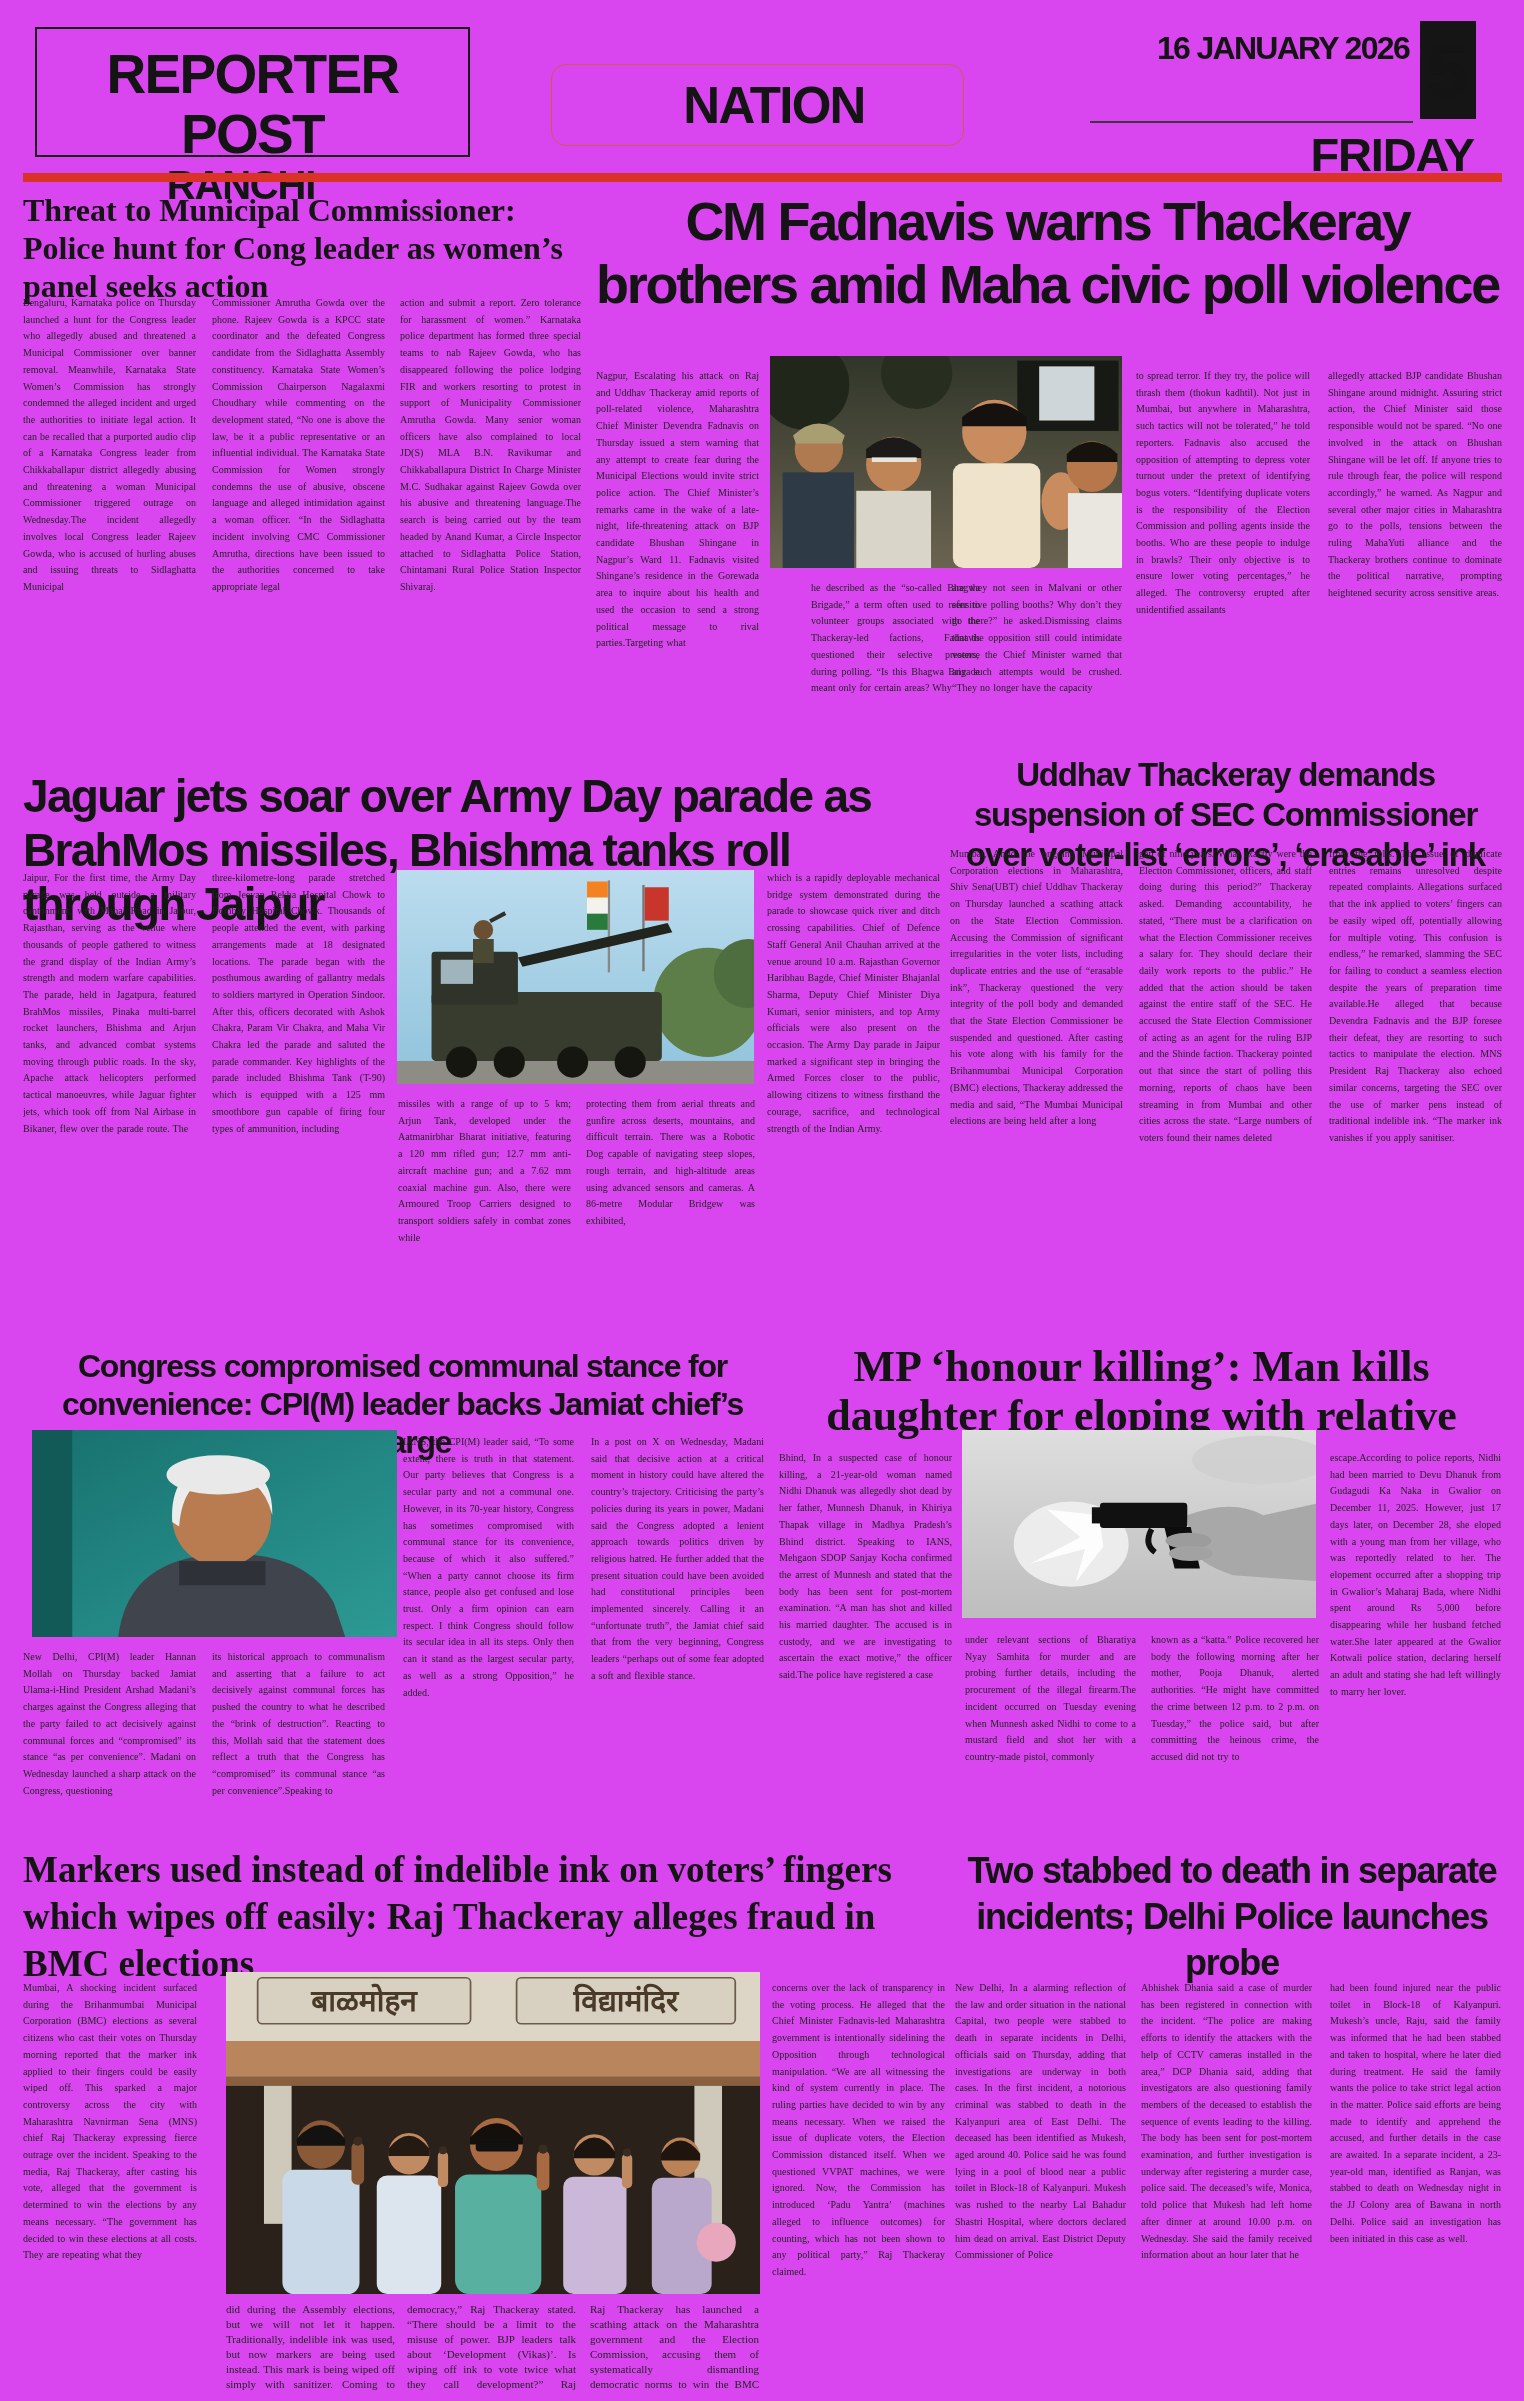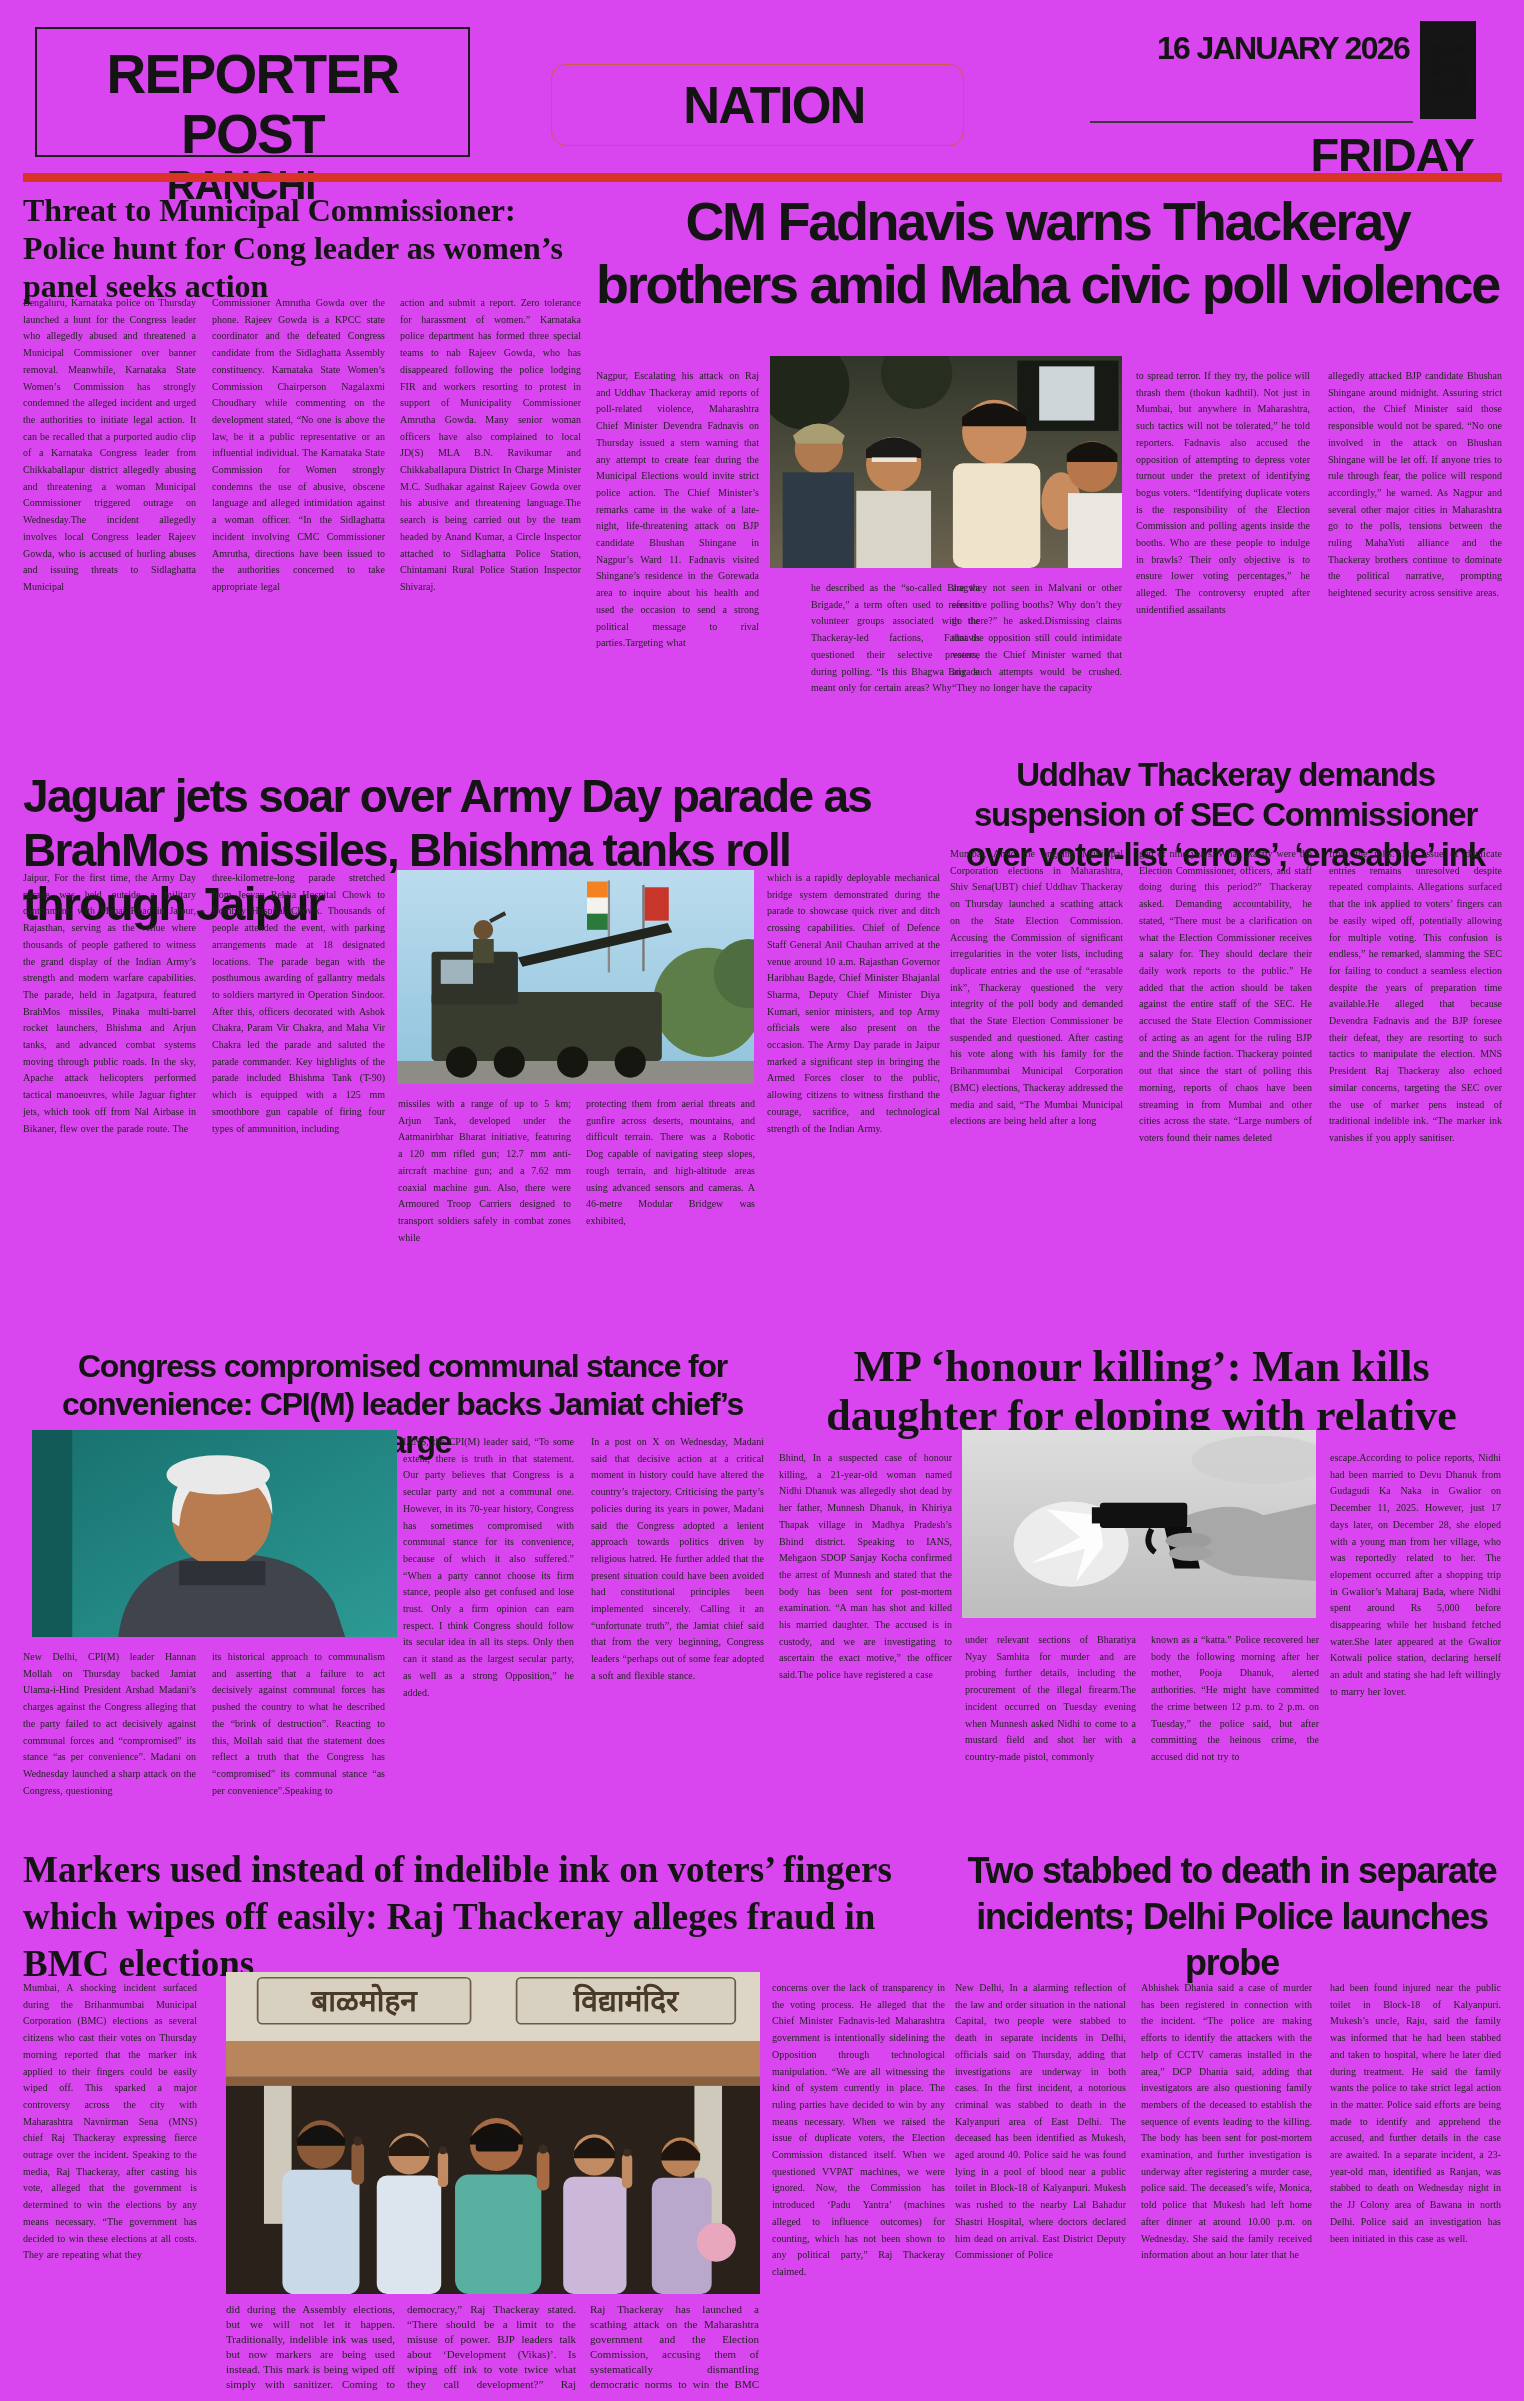--- a/index.html
+++ b/index.html
@@ -121,21 +121,21 @@
         <circle cx="112" cy="334" r="27" fill="#15160f"></circle>
         <circle cx="195" cy="334" r="27" fill="#15160f"></circle>
         <circle cx="305" cy="334" r="27" fill="#15160f"></circle>
         <circle cx="405" cy="334" r="27" fill="#15160f"></circle>
       </svg>
     </div>
 
     <div class="col" style="left:23px;top:870px;width:173px;height:471px;">Jaipur, For the first time, the Army Day parade was held outside a military cantonment, with Mahal Road in Jaipur, Rajasthan, serving as the venue where thousands of people gathered to witness the grand display of the Indian Army’s strength and modern warfare capabilities. The parade, held in Jagatpura, featured BrahMos missiles, Pinaka multi-barrel rocket launchers, Bhishma and Arjun tanks, and advanced combat systems moving through public roads. In the sky, Apache attack helicopters performed tactical manoeuvres, while Jaguar fighter jets, which took off from Nal Airbase in Bikaner, flew over the parade route. The</div>
     <div class="col" style="left:212px;top:870px;width:173px;height:471px;">three-kilometre-long parade stretched from Jeevan Rekha Hospital Chowk to Bombay Hospital Chowk. Thousands of people attended the event, with parking arrangements made at 18 designated locations. The parade began with the posthumous awarding of gallantry medals to soldiers martyred in Operation Sindoor. After this, officers decorated with Ashok Chakra, Param Vir Chakra, and Maha Vir Chakra led the parade and saluted the parade commander. Key highlights of the parade included Bhishma Tank (T-90) which is equipped with a 125 mm smoothbore gun capable of firing four types of ammunition, including</div>
     <div class="col" style="left:398px;top:1096px;width:173px;height:245px;">missiles with a range of up to 5 km; Arjun Tank, developed under the Aatmanirbhar Bharat initiative, featuring a 120 mm rifled gun; 12.7 mm anti-aircraft machine gun; and a 7.62 mm coaxial machine gun. Also, there were Armoured Troop Carriers designed to transport soldiers safely in combat zones while</div>
-    <div class="col" style="left:586px;top:1096px;width:169px;height:245px;">protecting them from aerial threats and gunfire across deserts, mountains, and difficult terrain. There was a Robotic Dog capable of navigating steep slopes, rough terrain, and high-altitude areas using advanced sensors and cameras. A 46-metre Modular Bridgew was exhibited,</div>
+    <div class="col" style="left:586px;top:1096px;width:169px;height:245px;">protecting them from aerial threats and gunfire across deserts, mountains, and difficult terrain. There was a Robotic Dog capable of navigating steep slopes, rough terrain, and high-altitude areas using advanced sensors and cameras. A 86-metre Modular Bridgew was exhibited,</div>
     <div class="col" style="left:767px;top:870px;width:173px;height:471px;">which is a rapidly deployable mechanical bridge system demonstrated during the parade to showcase quick river and ditch crossing capabilities. Chief of Defence Staff General Anil Chauhan arrived at the venue around 10 a.m. Rajasthan Governor Haribhau Bagde, Chief Minister Bhajanlal Sharma, Deputy Chief Minister Diya Kumari, senior ministers, and top Army officials were also present on the occasion. The Army Day parade in Jaipur marked a significant step in bringing the Armed Forces closer to the public, allowing citizens to witness firsthand the courage, sacrifice, and technological strength of the Indian Army.</div>
   </div>
 
   <div>
     <div class="abs h-sans" style="left:950px;top:755px;width:551px;font-size:33px;line-height:40px;text-align:center;letter-spacing:-1.2px;">Uddhav Thackeray demands suspension of SEC Commissioner over voter-list ‘errors’, ‘erasable’ ink</div>
     <div class="col" style="left:950px;top:846px;width:173px;height:495px;">Mumbai, Amid the ongoing Municipal Corporation elections in Maharashtra, Shiv Sena(UBT) chief Uddhav Thackeray on Thursday launched a scathing attack on the State Election Commission. Accusing the Commission of significant irregularities in the voter lists, including duplicate entries and the use of “erasable ink”, Thackeray questioned the very integrity of the poll body and demanded that the State Election Commissioner be suspended and questioned. After casting his vote along with his family for the Brihanmumbai Municipal Corporation (BMC) elections, Thackeray addressed the media and said, “The Mumbai Municipal elections are being held after a long</div>
     <div class="col" style="left:1139px;top:846px;width:173px;height:495px;">gap of nine years. What exactly were the Election Commissioner, officers, and staff doing during this period?” Thackeray asked. Demanding accountability, he stated, “There must be a clarification on what the Election Commissioner receives a salary for. They should declare their daily work reports to the public.” He added that the action should be taken against the entire staff of the SEC. He accused the State Election Commissioner of acting as an agent for the ruling BJP and the Shinde faction. Thackeray pointed out that since the start of polling this morning, reports of chaos have been streaming in from Mumbai and other cities across the state. “Large numbers of voters found their names deleted</div>
     <div class="col" style="left:1329px;top:846px;width:173px;height:495px;">from the rolls. The issue of duplicate entries remains unresolved despite repeated complaints. Allegations surfaced that the ink applied to voters’ fingers can be easily wiped off, potentially allowing for multiple voting. This confusion is endless,” he remarked, slamming the SEC for failing to conduct a seamless election despite the years of preparation time available.He alleged that because Devendra Fadnavis and the BJP foresee their defeat, they are resorting to such tactics to manipulate the election. MNS President Raj Thackeray also echoed similar concerns, targeting the SEC over the use of marker pens instead of traditional indelible ink. “The marker ink vanishes if you apply sanitiser.</div>
   </div>
 

